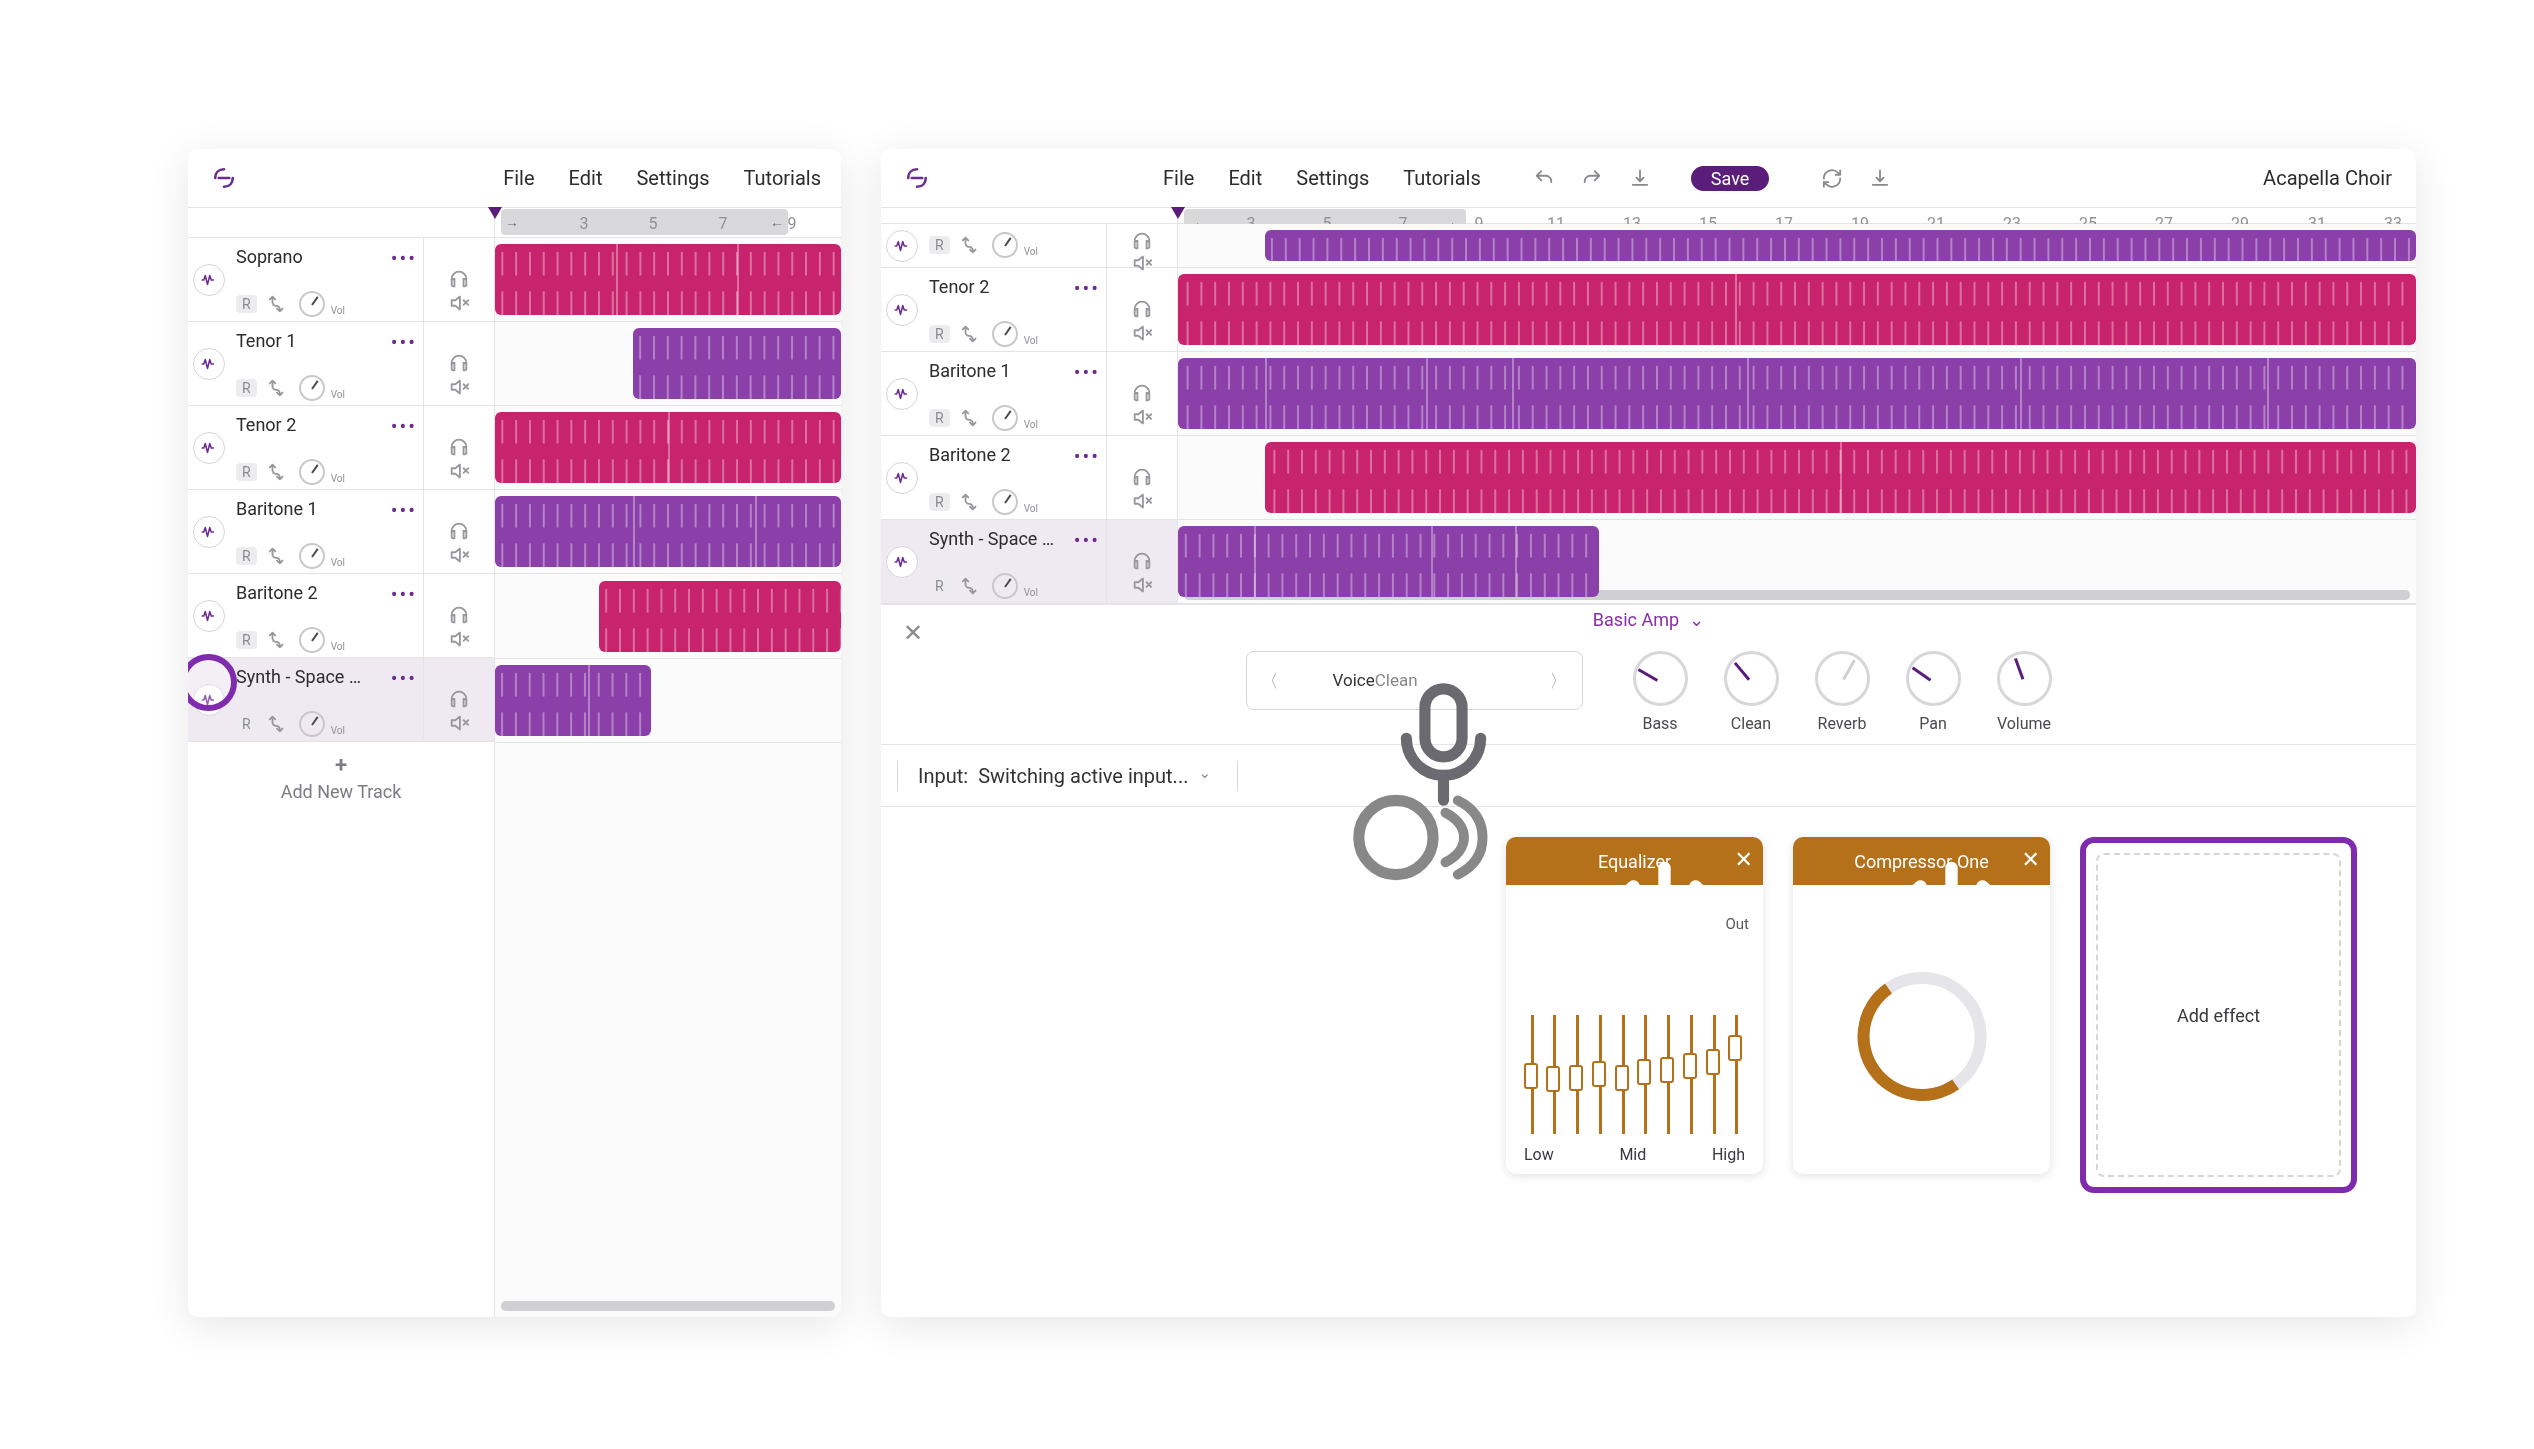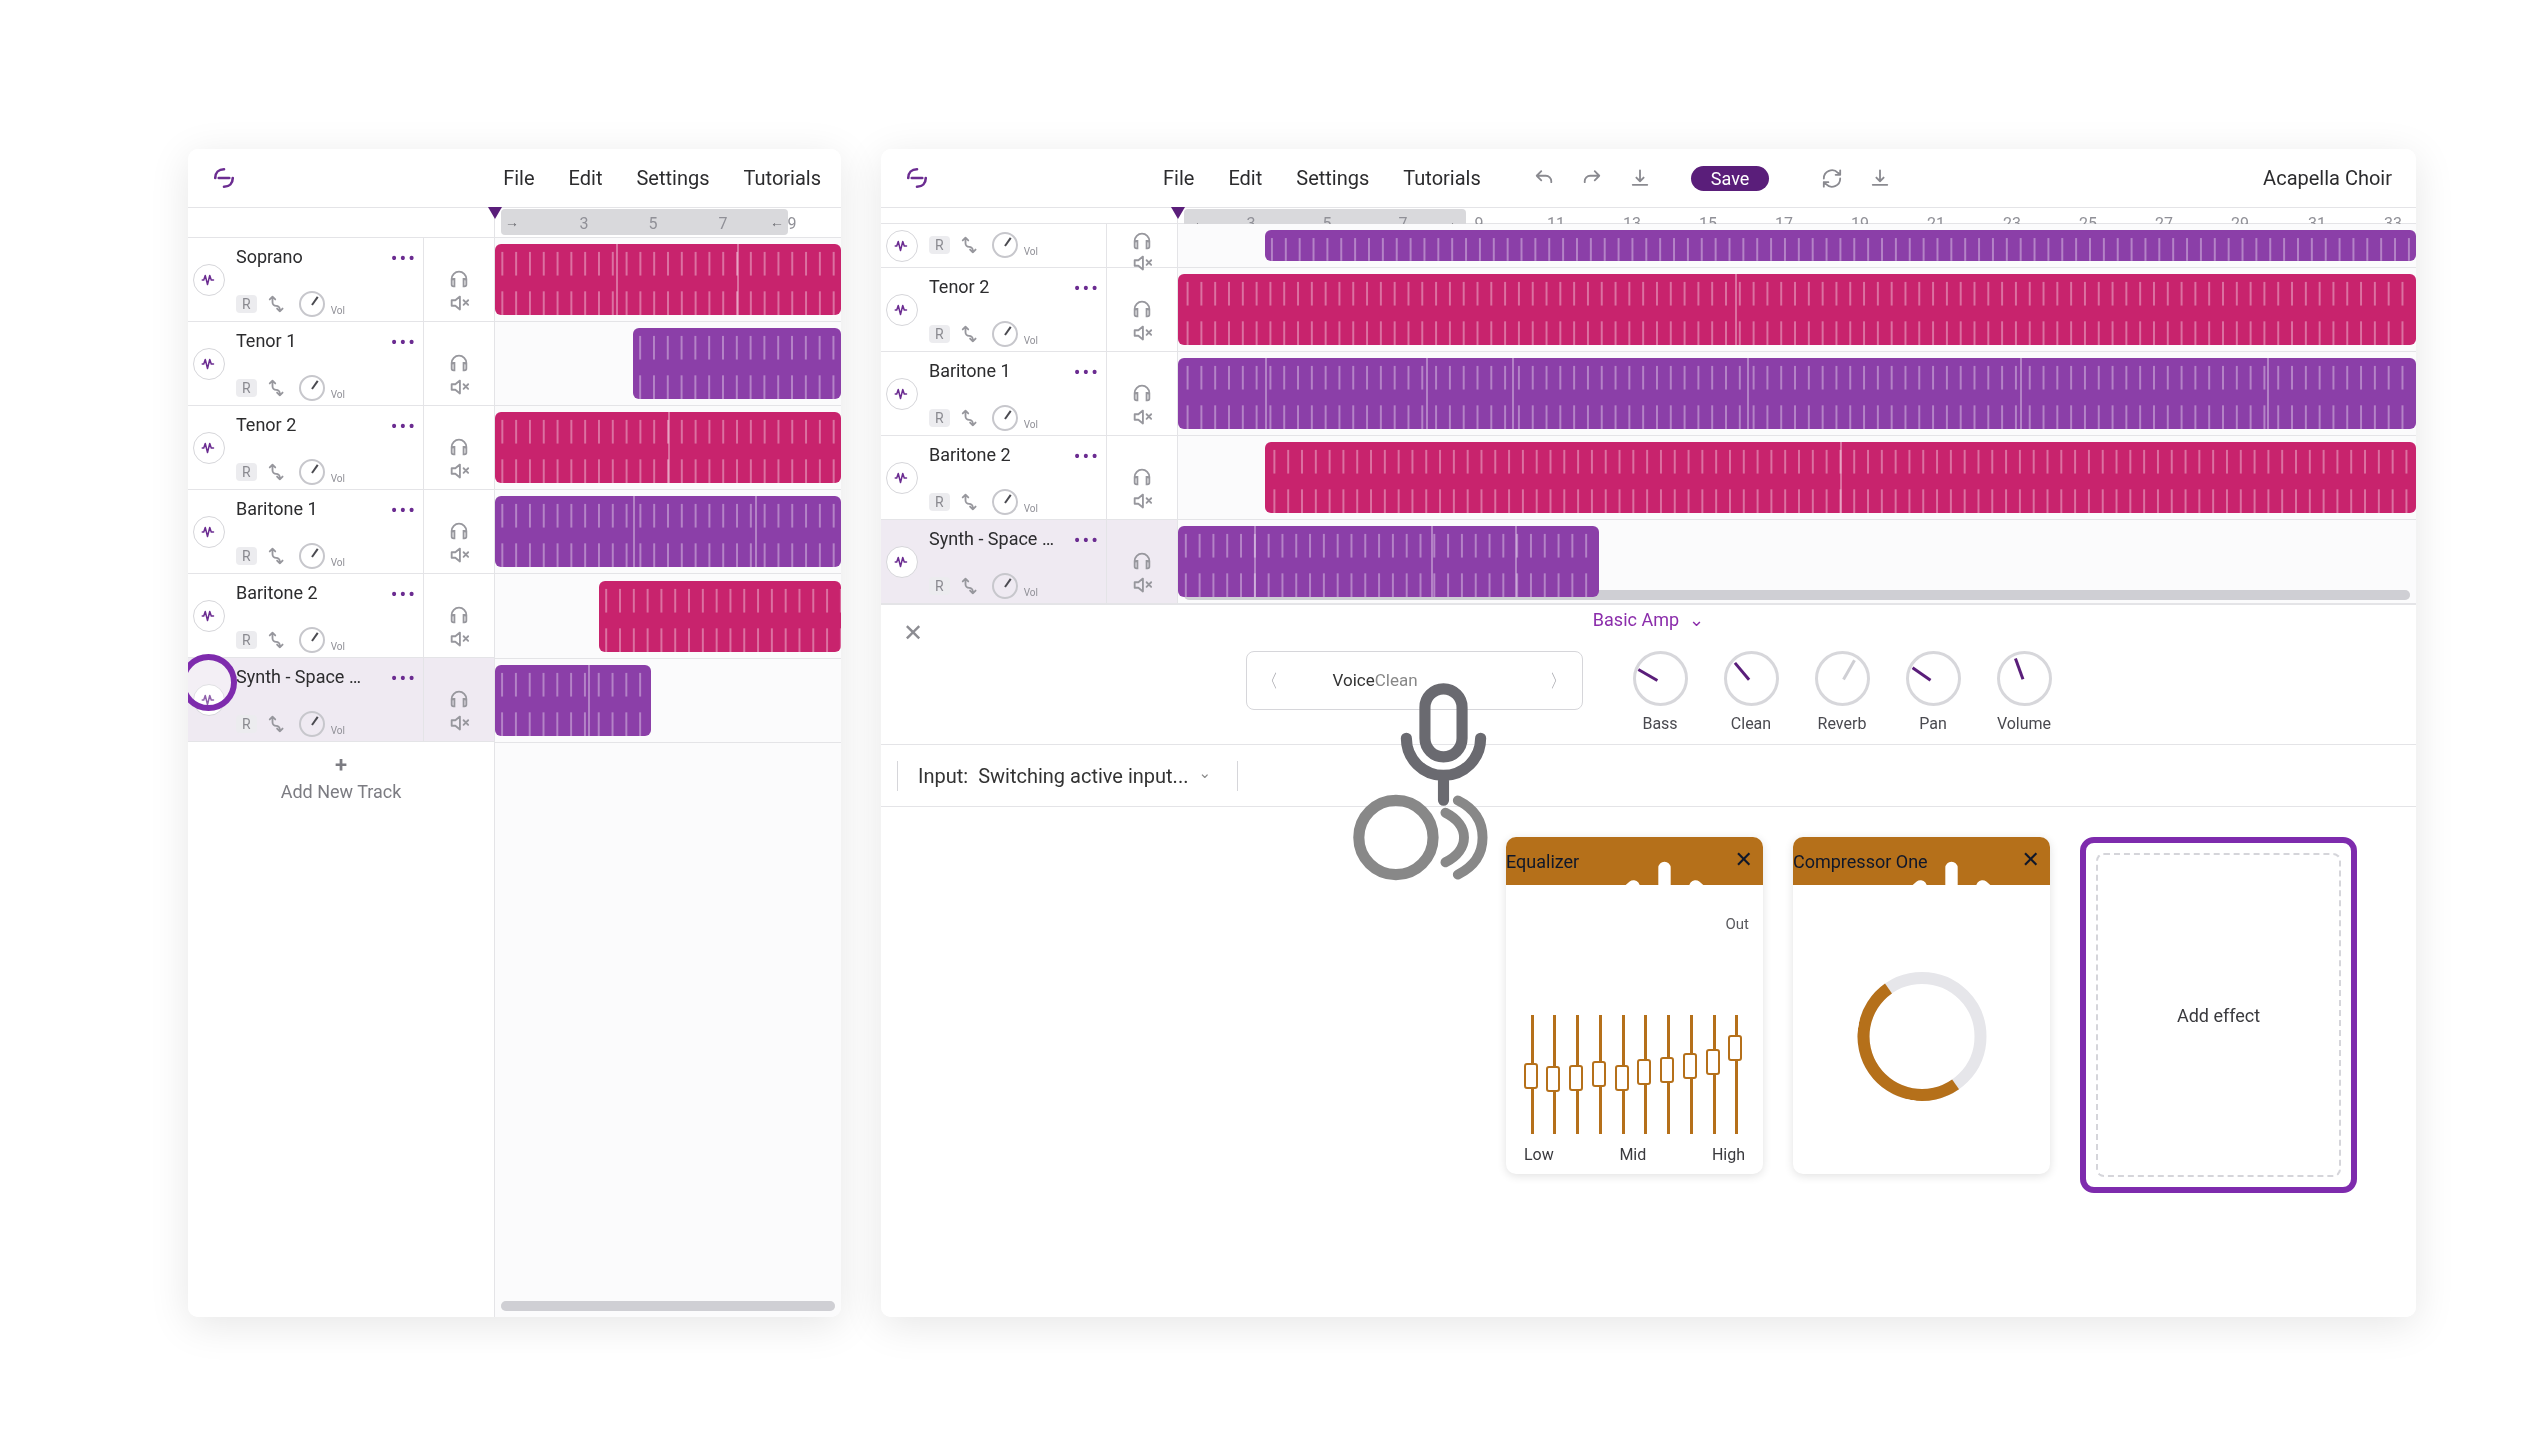--- a/index.html
+++ b/index.html
@@ -96,21 +96,21 @@
   .knob-dial.r5::after{transform:translateX(-50%) rotate(-20deg)}
   .knob-dial.light::after{background:#cfcfd4}
   .knob-lbl{font-size:16px;color:#4a4a50}
   .fx-bar{height:63px;border-top:1px solid var(--border);border-bottom:1px solid var(--border);display:flex;align-items:center;padding:0 40px;gap:16px}
   .fx-bar .divider{width:1px;height:30px;background:var(--border2);margin:0 4px 0 -24px}
   .input-sel{display:flex;align-items:flex-start;gap:10px;font-size:20px;color:#333;cursor:pointer}
   .input-sel .chev{color:#888;font-size:15px}
   .latency-icon{width:26px;height:26px;color:#888;margin-left:8px}
   .fx-rack{flex:1;display:flex;align-items:flex-start;justify-content:flex-end;gap:30px;padding:30px 59px 30px 30px}
   .fx-card{width:257px;height:337px;border-radius:10px;background:#fff;box-shadow:0 2px 10px rgba(0,0,0,.12);display:flex;flex-direction:column;overflow:hidden;position:relative}
-  .fx-card .hdr{height:48px;background:var(--amber);color:#0f172a;display:flex;align-items:center;justify-content:flex-start;font-size:18px;position:relative}
+  .fx-card .hdr{height:48px;background:var(--amber);color:#ffffff;display:flex;align-items:center;justify-content:center;font-size:18px;position:relative}
   .fx-card .hdr .pwr{position:absolute;left:10px;top:12px;width:22px;height:22px}
   .fx-card .hdr .cls{position:absolute;right:10px;top:10px;font-size:22px;cursor:pointer}
   .fx-card .body{flex:1;position:relative}
   .eq-sliders{position:absolute;left:18px;right:18px;top:53px;bottom:40px;display:flex;justify-content:space-between;align-items:flex-end}
   .eq-out{position:absolute;right:14px;top:30px;font-size:15px;color:#5a5a5e}
   .eq-s{width:16px;display:flex;flex-direction:column;align-items:center}
   .eq-track{width:3px;height:119px;background:var(--amber);position:relative}
   .eq-thumb{position:absolute;width:14px;height:26px;background:#fff;border:2px solid var(--amber);border-radius:3px;left:-7px}
   .eq-labels{position:absolute;left:18px;right:18px;bottom:10px;display:flex;justify-content:space-between;font-size:16px;color:#3a3a3e}
   .comp-dial{position:absolute;left:50%;top:50%;width:129px;height:129px;border-radius:50%;border:12px solid #e6e6ea;transform:translate(-50%,-45%)}

